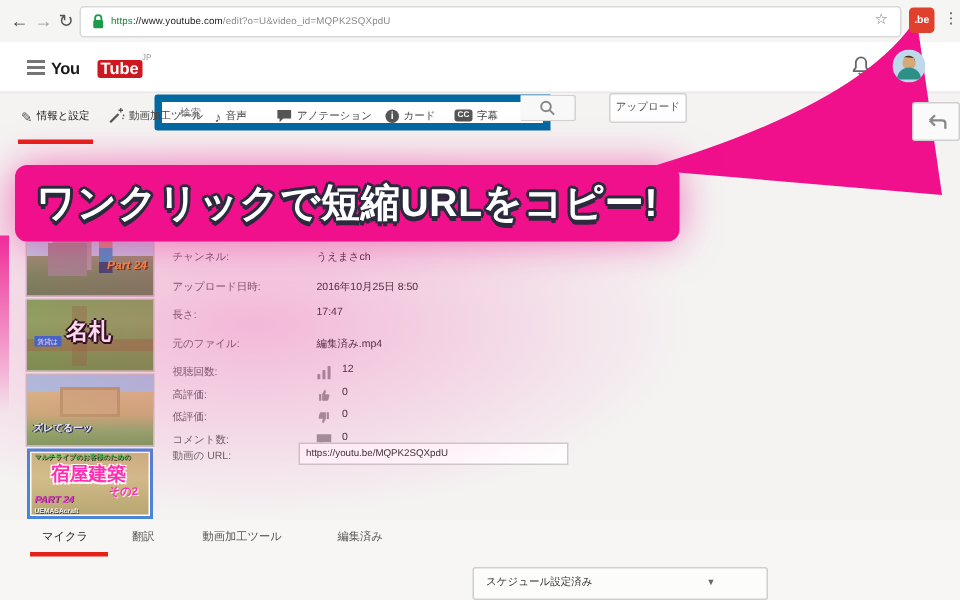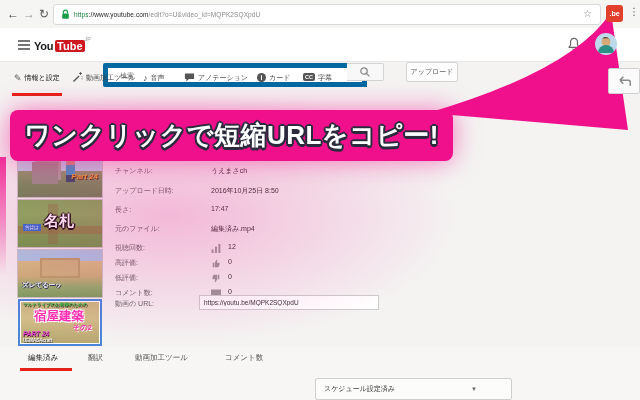--- a/index.html
+++ b/index.html
@@ -14,21 +14,21 @@
   .navglyph{font-size:12px;color:#5f6368;line-height:12px;}
   #omnibox{left:53px;top:4px;width:546px;height:19px;background:#fff;border:1px solid #d9d9d9;border-radius:3px;}
   .urltext{font-size:6.5px;line-height:19px;letter-spacing:.1px;}
   #ext-badge{left:606px;top:5px;width:17px;height:17px;background:#e0402c;border-radius:3px;z-index:6;
              color:#fff;font-size:7px;font-weight:bold;text-align:center;line-height:17px;}
 
   
   #yt-header{left:0;top:28px;width:640px;height:33px;background:#fff;border-bottom:1px solid #e8e7e5;}
   .bar{position:absolute;left:0;width:12px;height:1.6px;background:#757575;}
   #logo-you{font-size:11px;font-weight:bold;color:#1a1a1a;letter-spacing:-.3px;margin-top:35px;}
-  #logo-tube{font-size:11px;font-weight:bold;color:#fff;background:#cc181e;border-radius:2px;padding:0 2px;margin-left:2px;}
+  #logo-tube{font-size:11px;font-weight:bold;color:#fff;background:#cc181e;border-radius:2px;padding:0 2px;margin-left:12px;}
   #logo-jp{font-size:5.5px;color:#999;vertical-align:top;}
   #search-input{left:103px;top:35px;width:230px;height:14px;border:5px solid #0369a1;border-radius:2px 0 0 2px;
                 font-size:7px;padding:0 12px;color:#333;outline:none;}
   #search-btn{left:347px;top:35px;width:36px;height:16px;background:#f8f8f8;border:1px solid #d3d3d3;border-left:none;border-radius:0 2px 2px 0;}
   #upload-btn{left:406px;top:34px;width:50px;height:18px;background:#fdfdfd;border:1px solid #d3d3d3;border-radius:2px;
               font-size:7px;color:#555;text-align:center;line-height:18px;}
 
   
   .tab{position:absolute;top:72px;height:16px;font-size:7px;color:#444;}
   .tab .lbl{vertical-align:top;line-height:12px;}
@@ -242,24 +242,24 @@
   </div>
 
   <svg id="callout-arrow" class="abs" width="640" height="400" viewBox="0 0 640 400">
     <path d="M611 12 Q574 70 428 113 L628 130 Z" fill="#f0108c"></path>
   </svg>
   <div id="callout-banner" class="abs">
     <span>ワンクリックで短縮URLをコピー!</span>
   </div>
 
   <div id="bottom-band" class="abs"></div>
-  <span class="btab" style="left:28px;color:#222;">編集済み</span>
+  <span class="btab" style="left:28px;color:#222;">マイクラ</span>
   <span class="btab" style="left:88px;">翻訳</span>
   <span class="btab" style="left:135px;">動画加工ツール</span>
-  <span class="btab" style="left:225px;">コメント数</span>
+  <span class="btab" style="left:225px;">編集済み</span>
   <div id="btab-underline" class="abs"></div>
 
   <div id="schedule-select" class="abs">
     <span class="val">スケジュール設定済み</span>
     <span class="caret">▼</span>
   </div>
 
 </div>
 
 </body></html>

